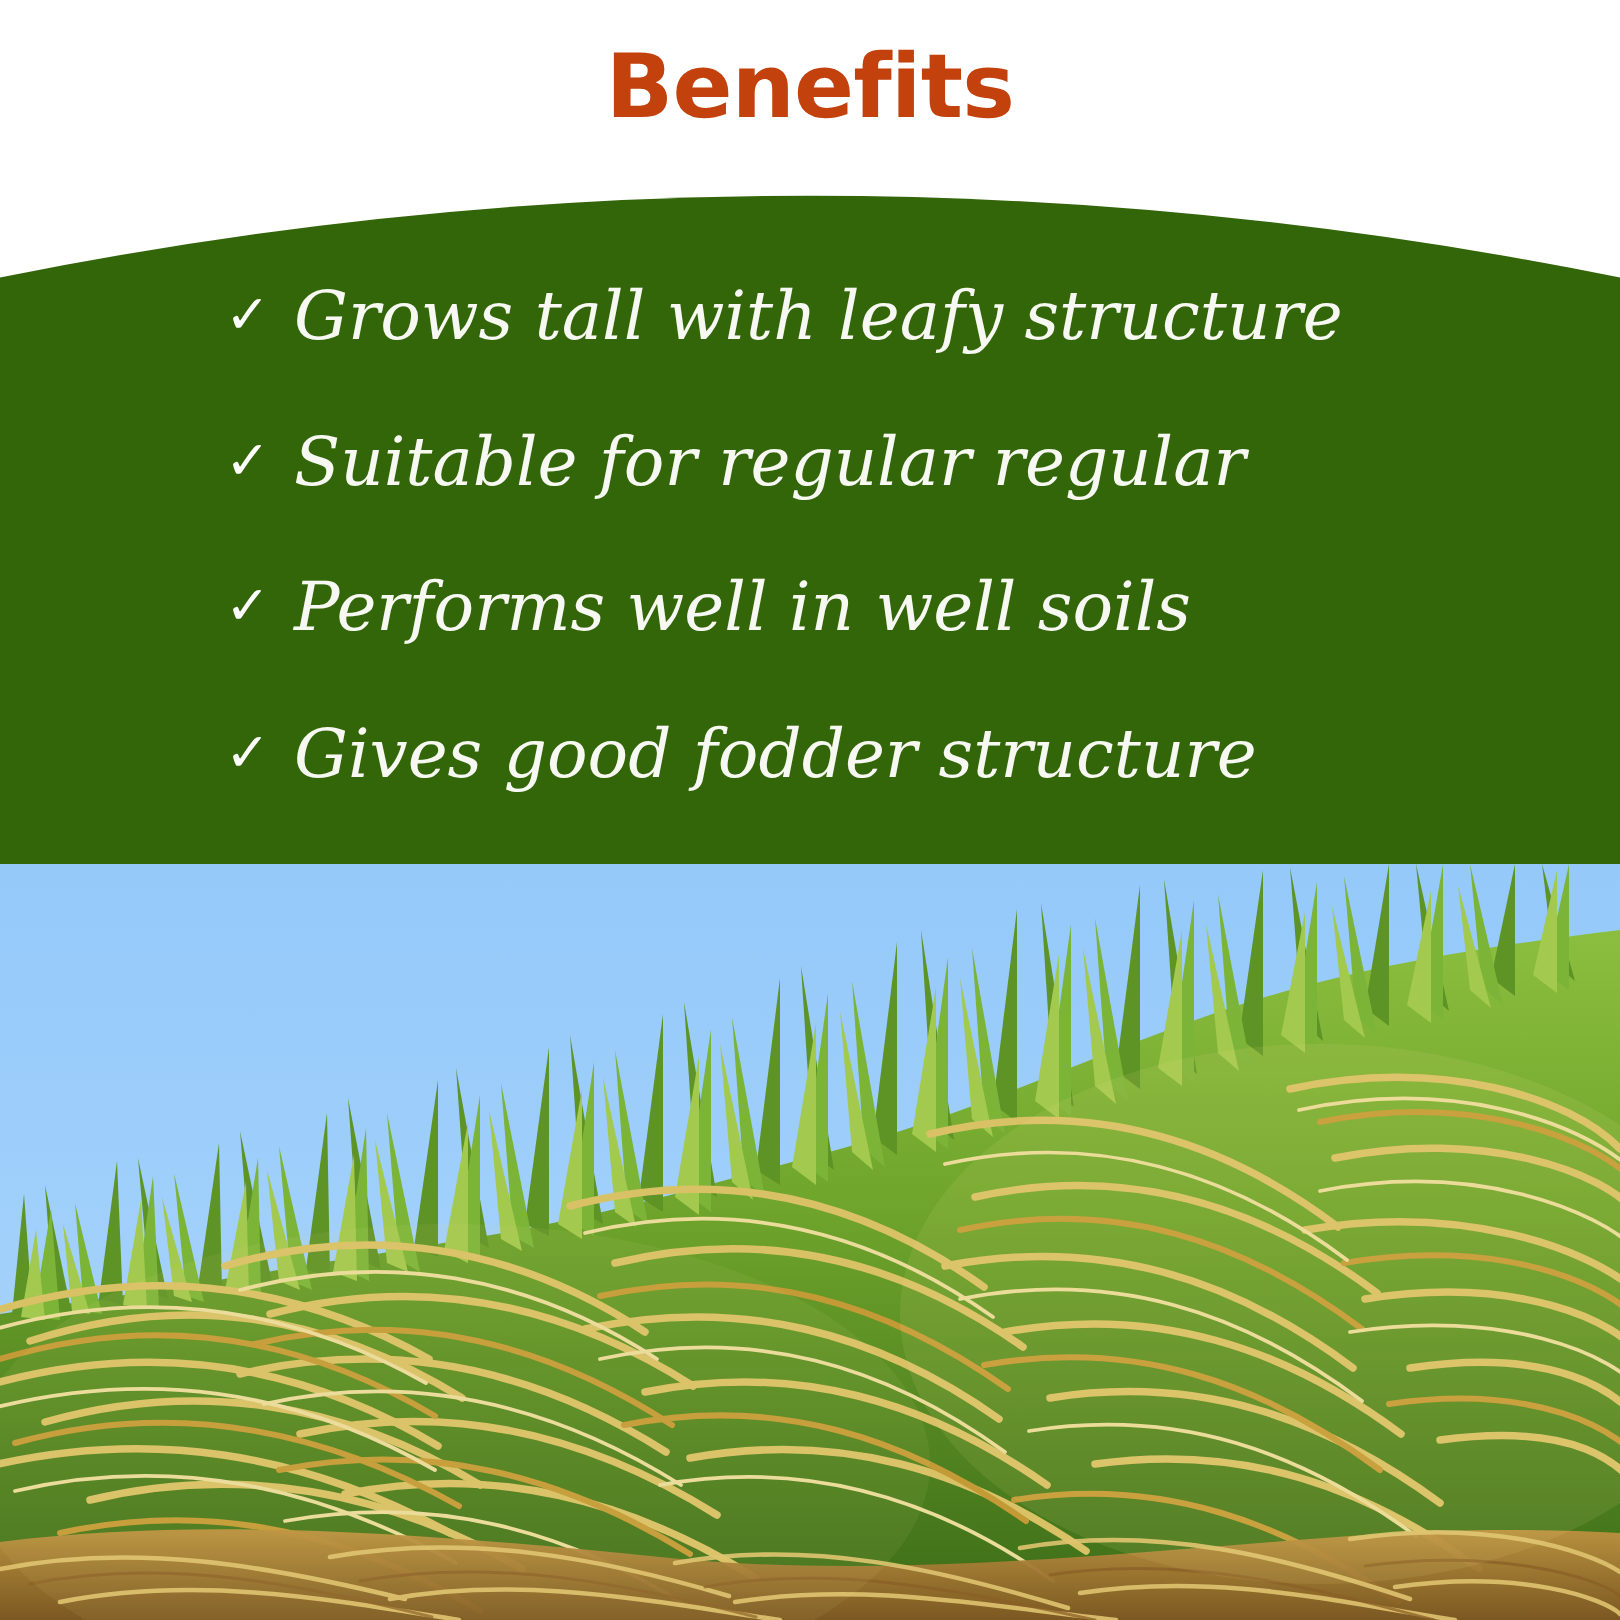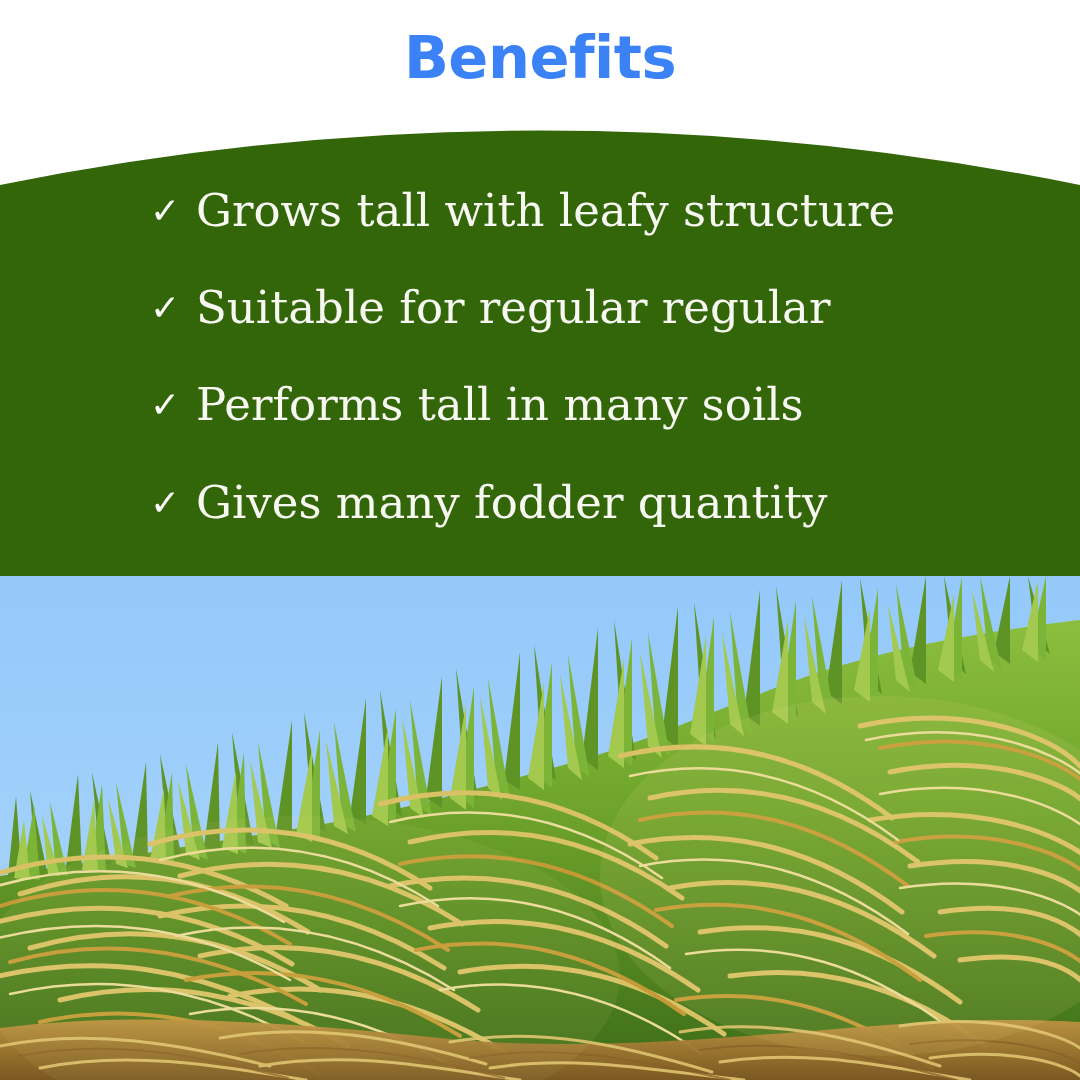--- a/index.html
+++ b/index.html
@@ -28,21 +28,21 @@
   #page-title {
     position: absolute;
     left: 0;
     top: 28px;
     width: 1080px;
     text-align: center;
     font-family: "DejaVu Sans", sans-serif;
     font-weight: bold;
     font-size: 59px;
     letter-spacing: -0.5px;
-    color: #3b82f6;
+    color: #c2410c;
     line-height: 1.0;
   }
 
   
   #benefits-panel {
     position: absolute;
     left: 0;
     top: 100px;
     width: 1080px;
     height: 476px;
@@ -88,20 +88,21 @@
     width: 46px;
     flex: 0 0 46px;
     font-family: "DejaVu Sans", sans-serif;
     font-size: 36px;
     font-weight: normal;
     color: #ffffff;
     line-height: 62px;
   }
   .benefit-label {
     display: inline-block;
+    font-style: italic;
   }
 
   
   #crop-photo {
     position: absolute;
     left: 0;
     top: 576px;
     width: 1080px;
     height: 504px;
     overflow: hidden;
@@ -130,25 +131,25 @@
       <li class="benefit-item">
         <span class="check-icon">✓</span>
         <span class="benefit-label">Grows tall with leafy structure</span>
       </li>
       <li class="benefit-item">
         <span class="check-icon">✓</span>
         <span class="benefit-label">Suitable for regular regular</span>
       </li>
       <li class="benefit-item">
         <span class="check-icon">✓</span>
-        <span class="benefit-label">Performs tall in many soils</span>
+        <span class="benefit-label">Performs well in well soils</span>
       </li>
       <li class="benefit-item">
         <span class="check-icon">✓</span>
-        <span class="benefit-label">Gives many fodder quantity</span>
+        <span class="benefit-label">Gives good fodder structure</span>
       </li>
     </ul>
   </div>
 
   <div id="crop-photo">
     <svg id="crop-photo-svg" viewBox="0 0 1080 504" preserveAspectRatio="none">
       <defs>
         <linearGradient id="skyGrad" x1="0" y1="0" x2="0" y2="1">
           <stop offset="0%" stop-color="#94C9FA"></stop>
           <stop offset="60%" stop-color="#A3D1FB"></stop>

